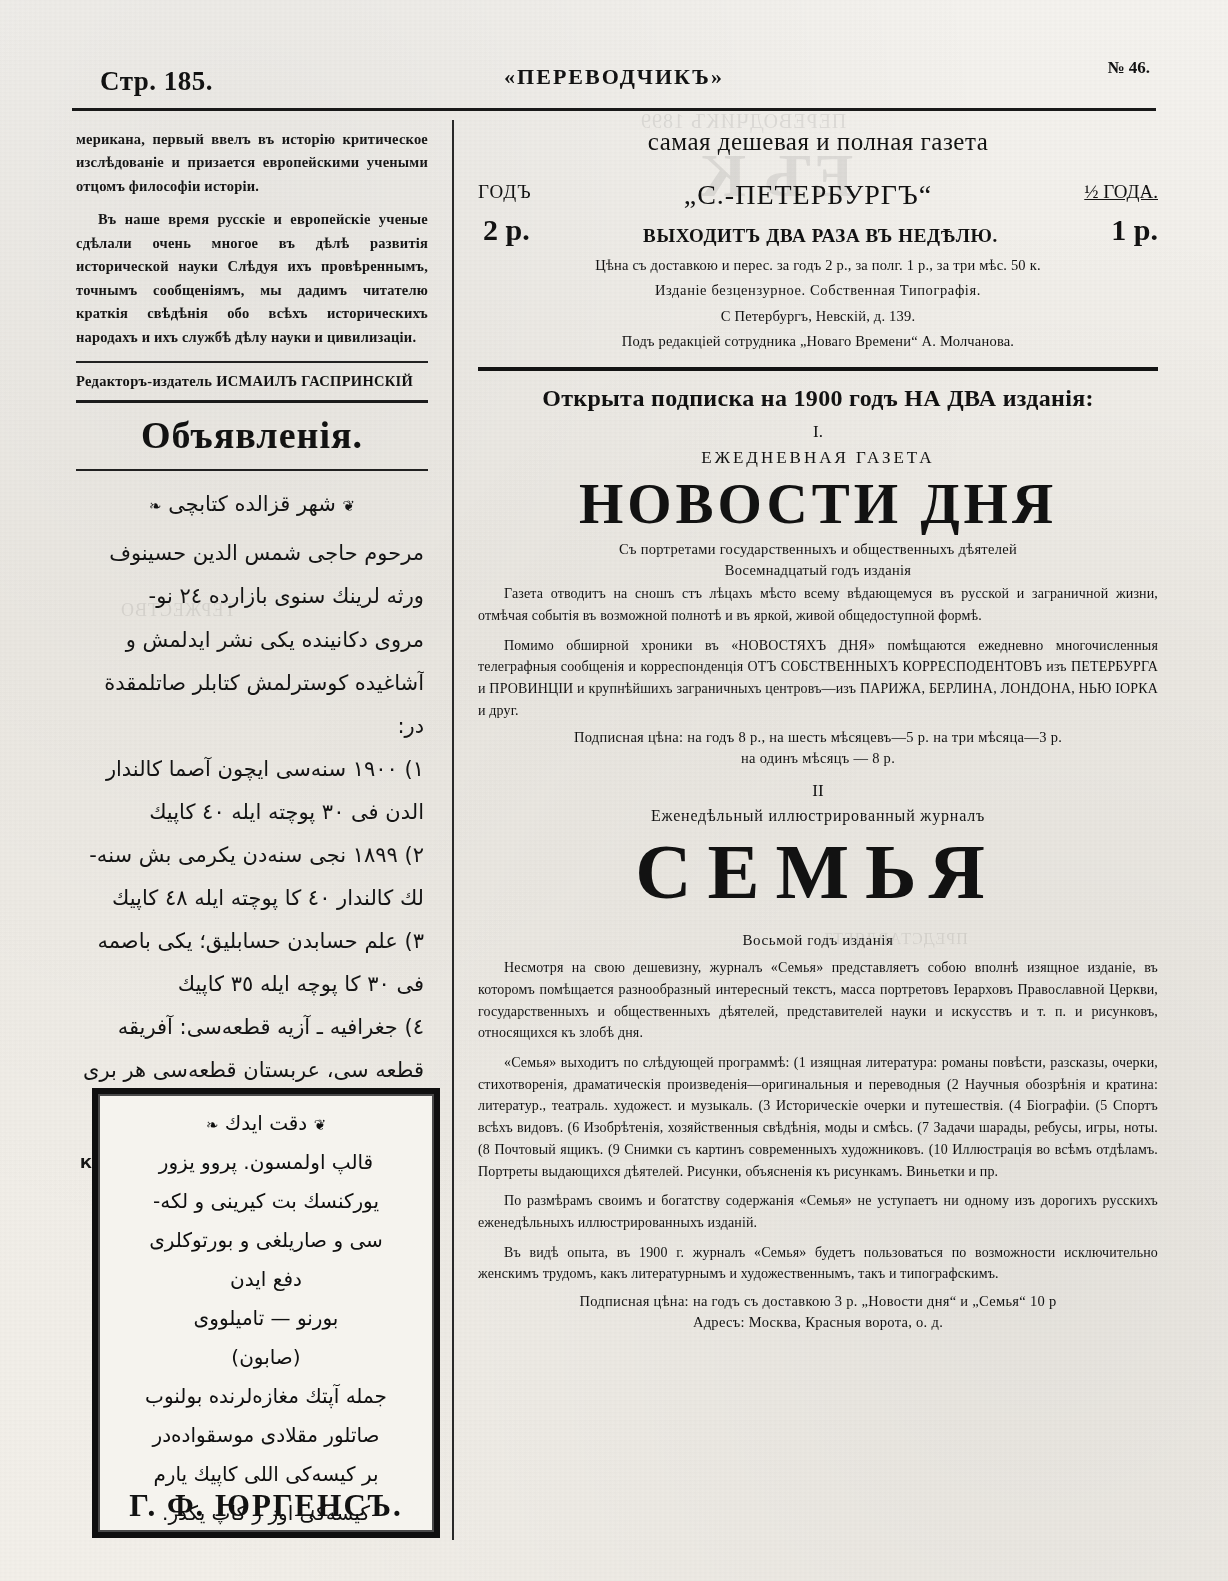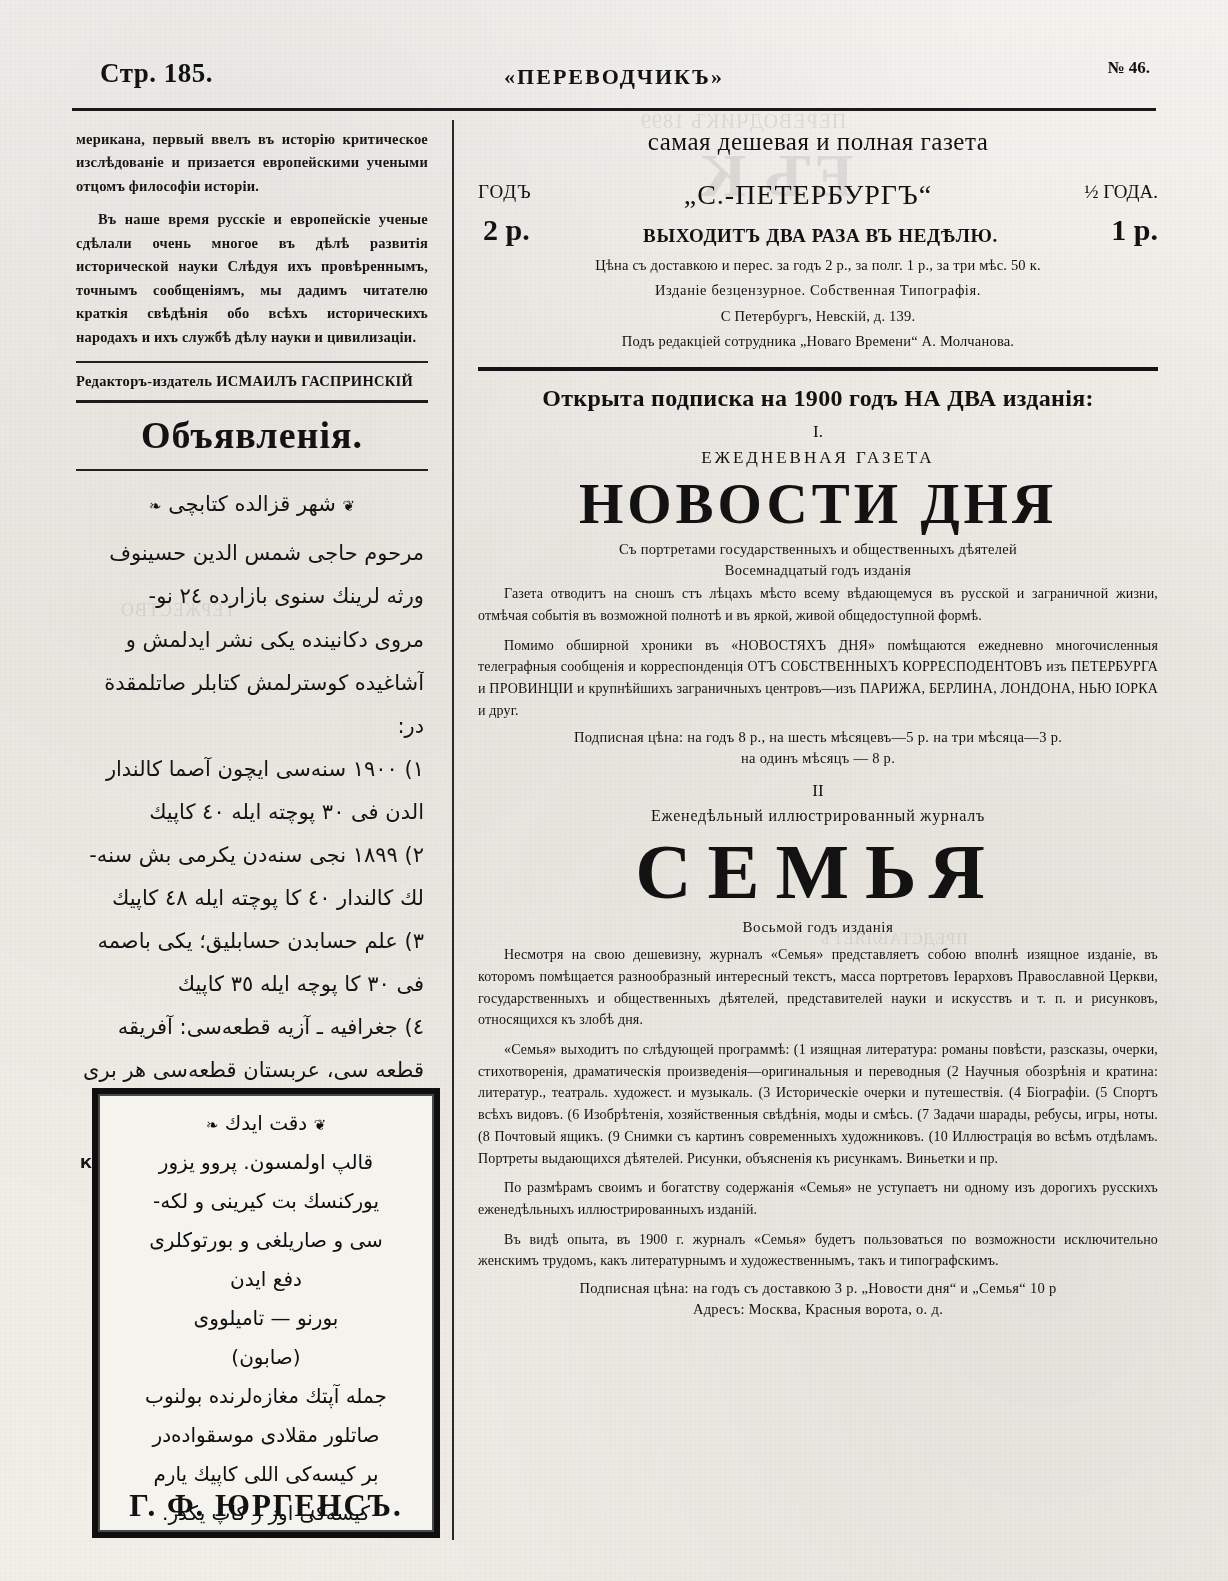--- a/index.html
+++ b/index.html
@@ -49,21 +49,21 @@
   .masthead {
     position: absolute;
     left: 72px;
     top: 58px;
     width: 1084px;
     height: 58px;
   }
   .mh-left {
     position: absolute;
     left: 28px;
-    top: 0;
+    top: 8px;
     font-size: 27px;
     font-weight: bold;
     letter-spacing: 0.5px;
   }
   .mh-center {
     position: absolute;
     left: 0;
     right: 0;
     top: 6px;
     text-align: center;
@@ -218,21 +218,21 @@
     margin: 2px 0 2px 0;
   }
   .r-god { font-size: 19px; letter-spacing: 1px; padding-bottom: 6px;}
   .r-spb {
     font-size: 28px;
     font-weight: normal;
     letter-spacing: 1px;
     text-align: center;
     flex: 1;
   }
-  .r-half { font-size: 19px; padding-bottom: 6px; }
+  .r-half { font-size: 19px; padding-bottom: 6px; text-decoration: underline; }
   .r-sub-ill {
     text-align: center;
     font-size: 15px;
     letter-spacing: 0.4px;
     margin: 2px 0 4px 0;
   }
   .r-price-row {
     display: flex;
     align-items: flex-end;
     justify-content: space-between;
@@ -279,21 +279,21 @@
     text-align: center;
     font-size: 57px;
     font-weight: bold;
     letter-spacing: 4px;
     margin: 4px 0 8px 0;
     line-height: 1.05;
   }
   .r-bigtitle.semya {
     font-size: 78px;
     letter-spacing: 16px;
-    margin: 6px 0 6px 0;
+    margin: 6px 0 19px 0;
   }
   .r-body {
     font-size: 14px;
     line-height: 1.55;
     text-align: justify;
     letter-spacing: 0.15px;
     margin: 0 0 8px 0;
   }
   .r-body.indent { text-indent: 26px; }
   .r-center-line {

